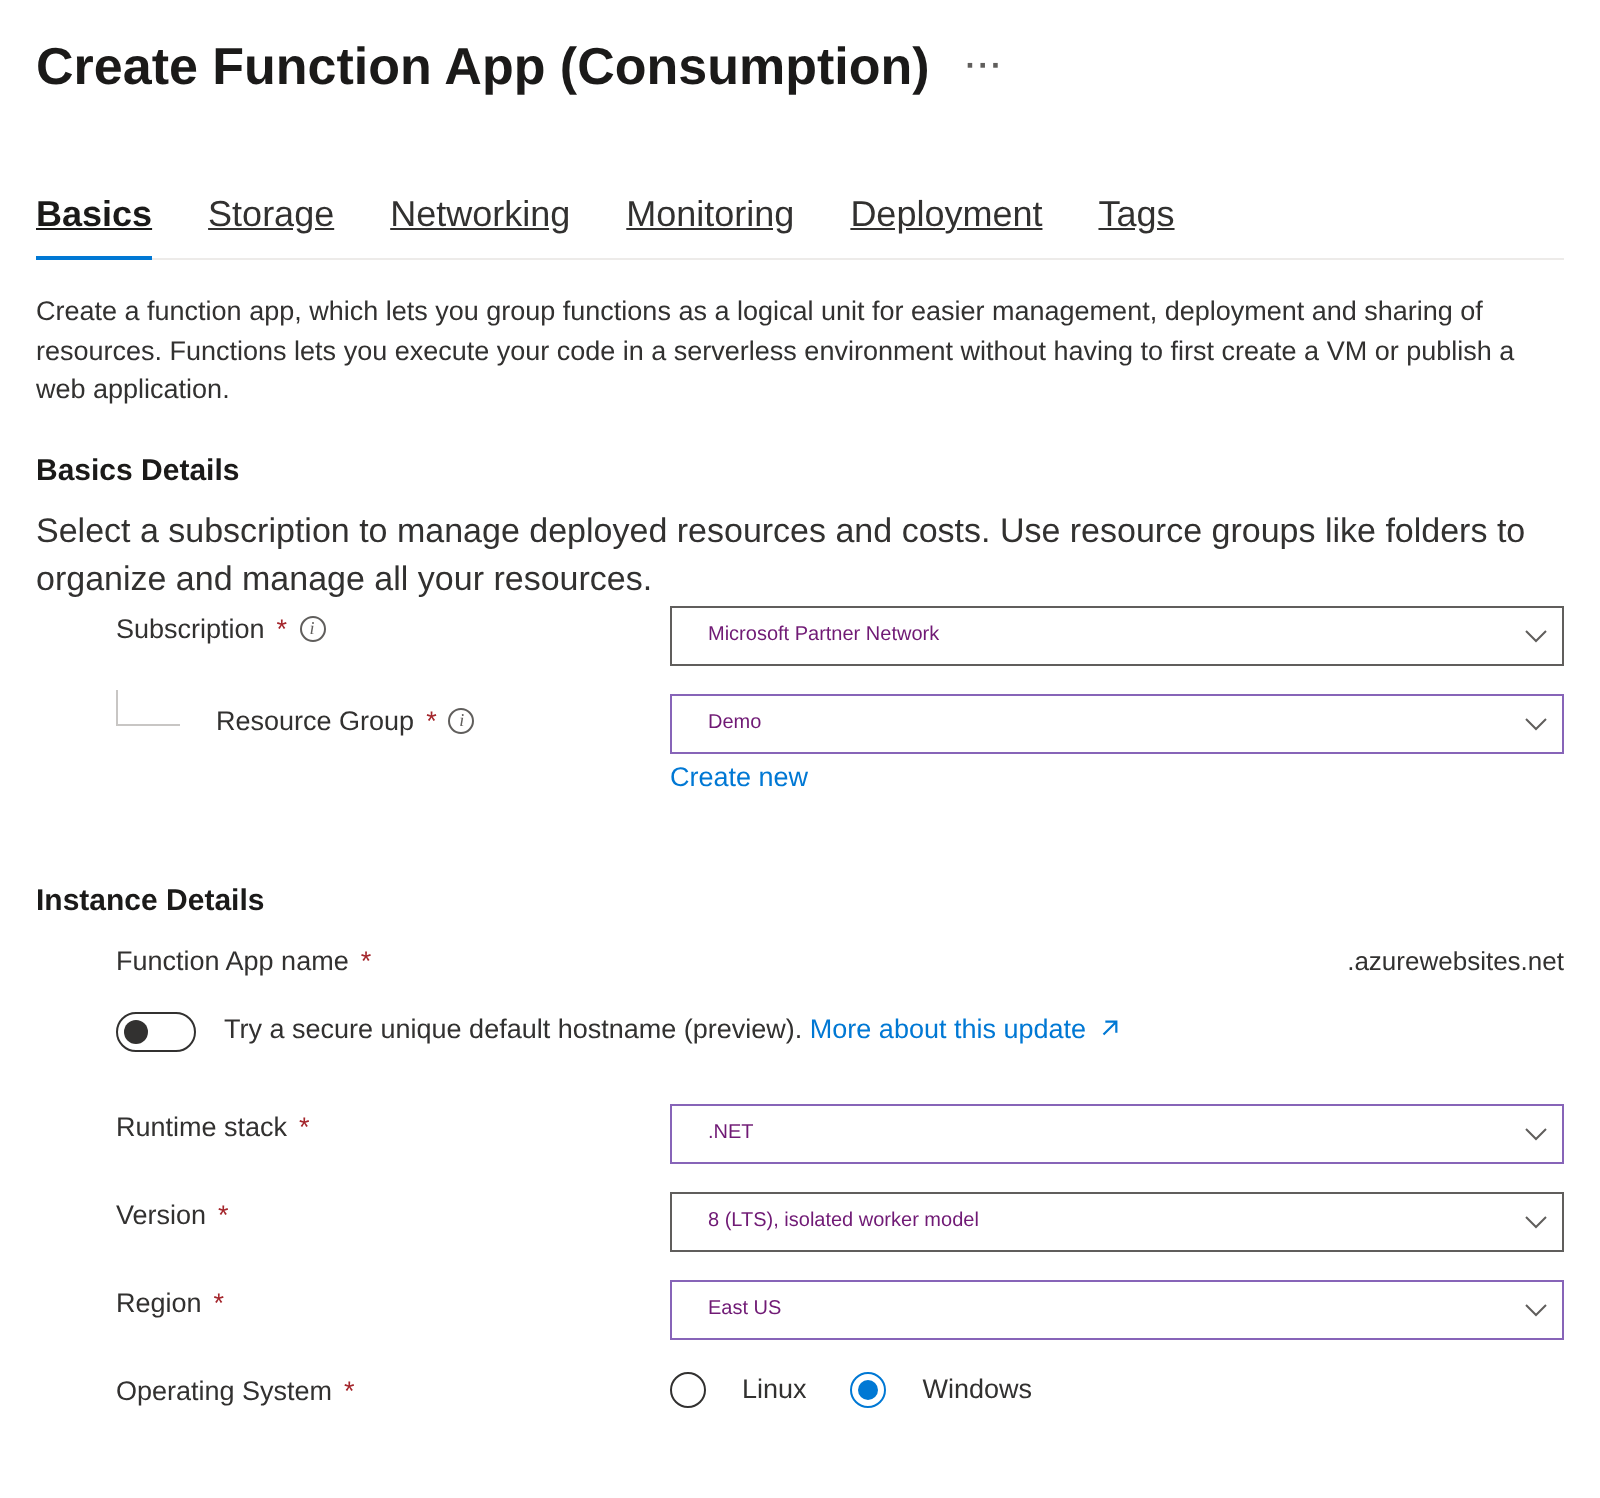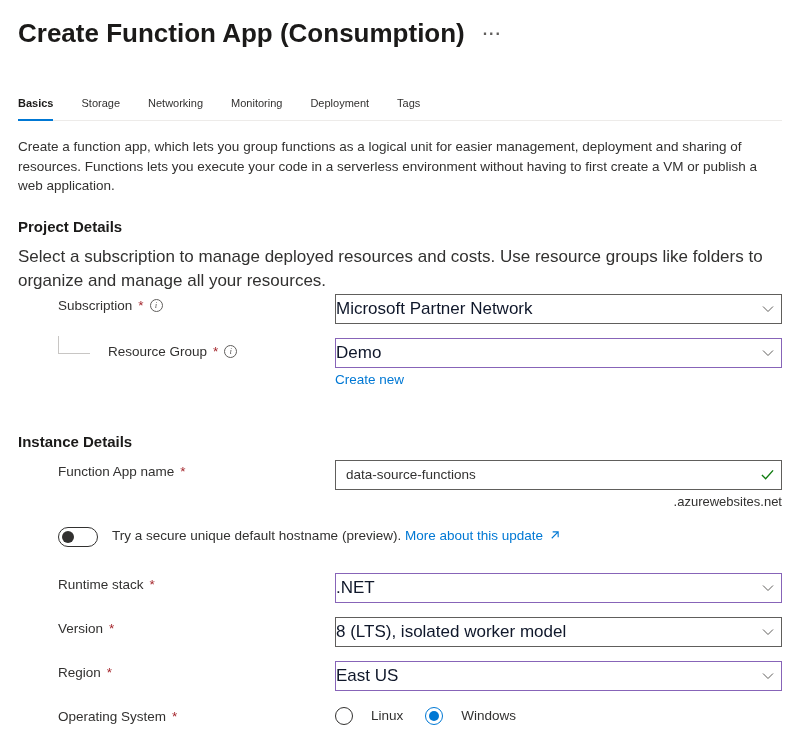--- a/index.html
+++ b/index.html
@@ -15,36 +15,36 @@
       font-size: 26px;
       font-weight: 600;
       color: #1b1a19;
       margin-bottom: 48px;
       display: flex;
       align-items: center;
       gap: 18px;
     }
     .ellipsis-icon { font-size: 16px; color: #605e5c; cursor: pointer; letter-spacing:1px;}
     .tabs { display: flex; gap: 28px; border-bottom: 1px solid #edebe9; margin-bottom: 16px; }
-    .tab { padding: 0 0 10px 0; color: #323130; cursor: pointer; font-size: 11px; }
+    .tab { padding: 0 0 10px 0; color: #323130; cursor: pointer; font-size: 18px; text-decoration: underline; }
     .tab.active { color: #1b1a19; font-weight:600; border-bottom: 2px solid #0078d4; margin-bottom: -1px; }
     .intro { color: #323130; line-height: 1.45; margin-bottom: 22px; font-size: 13.5px;}
     .section-heading { font-size: 15px; font-weight: 600; color: #1b1a19; margin-bottom: 10px; }
     .section-desc { color: #323130; line-height: 1.45; margin-bottom: 0; font-size: 17px;}
     .form-row { display: flex; align-items: flex-start; margin-bottom: 14px; margin-left: 40px; }
     .label-col { width: 277px; flex-shrink: 0; display: flex; align-items: center; gap: 6px; color: #323130; font-size: 13.5px; padding-top: 4px;}
     .field-col { flex: 1; }
     .required { color: #a4262c; }
     .info-icon { width: 13px; height: 13px; border: 1px solid #605e5c; color: #605e5c; border-radius: 50%; display: inline-flex; align-items: center; justify-content: center; font-size: 9px; cursor: pointer; font-style: italic; font-family: Georgia, serif;}
     .indent-connector { display: inline-block; width: 32px; height: 18px; border-left: 1px solid #c8c6c4; border-bottom: 1px solid #c8c6c4; margin-right: 12px; margin-top: -8px; align-self: flex-start;}
     .select-box { position: relative; width: 100%; }
     .select-input {
-      width: 100%; height: 30px; padding: 0 30px 0 0;
+      width: 100%; height: 30px; padding: 0 30px 0 18px;
       border: 1px solid #605e5c; background: #fff; cursor: pointer;
-      display: flex; align-items: center; font-size: 17px; color: #0f172a;
+      display: flex; align-items: center; font-size: 10px; color: #701a75;
     }
     .select-input.purple { border-color: #8764b8; }
     .chev { position: absolute; right: 8px; top: 50%; transform: translateY(-50%); pointer-events: none; color: #605e5c;}
     .chev svg { width: 12px; height: 12px; display:block;}
     .link { color: #0078d4; text-decoration: none; cursor: pointer; font-size: 13.5px;}
     .create-new { margin-top: 4px; display: inline-block;}
     .text-input-wrap { position: relative; width: 100%;}
     .text-input { width: 100%; height: 30px; padding: 0 30px 0 10px; border: 1px solid #605e5c; font-size: 13.5px; color: #323130; background:#fff;}
     .check-icon { position: absolute; right: 8px; top: 50%; transform: translateY(-50%); color: #107c10;}
     .check-icon svg { width: 13px; height: 13px; display:block;}
@@ -78,21 +78,21 @@
   <div class="tab active">Basics</div>
   <div class="tab">Storage</div>
   <div class="tab">Networking</div>
   <div class="tab">Monitoring</div>
   <div class="tab">Deployment</div>
   <div class="tab">Tags</div>
 </div>
 
 <p class="intro">Create a function app, which lets you group functions as a logical unit for easier management, deployment and sharing of resources. Functions lets you execute your code in a serverless environment without having to first create a VM or publish a web application.</p>
 
-<h2 class="section-heading">Project Details</h2>
+<h2 class="section-heading">Basics Details</h2>
 <p class="section-desc">Select a subscription to manage deployed resources and costs. Use resource groups like folders to organize and manage all your resources.</p>
 
 <div class="form-row">
   <div class="label-col">
     <span>Subscription</span>
     <span class="required">*</span>
     <span class="info-icon">i</span>
   </div>
   <div class="field-col">
     <div class="select-box">
@@ -135,28 +135,20 @@
 <div class="spacer-lg"></div>
 
 <h2 class="section-heading">Instance Details</h2>
 
 <div class="form-row">
   <div class="label-col">
     <span>Function App name</span>
     <span class="required">*</span>
   </div>
   <div class="field-col">
-    <div class="text-input-wrap">
-      <input class="text-input" type="text" value="data-source-functions" style="">
-      <span class="check-icon">
-        <svg viewBox="0 0 14 14">
-            <path d="M1 7 L5 11 L13 2" fill="none" stroke="currentColor" stroke-width="1.5"></path>
-          </svg>
-      </span>
-    </div>
     <div class="suffix-text">.azurewebsites.net</div>
   </div>
 </div>
 
 <div class="form-row" style="margin-bottom:26px;flex-direction:column;">
   <div class="label-col"></div>
   <div class="field-col">
     <div class="toggle-row">
       <div class="toggle">
         <div class="toggle-knob"></div>

